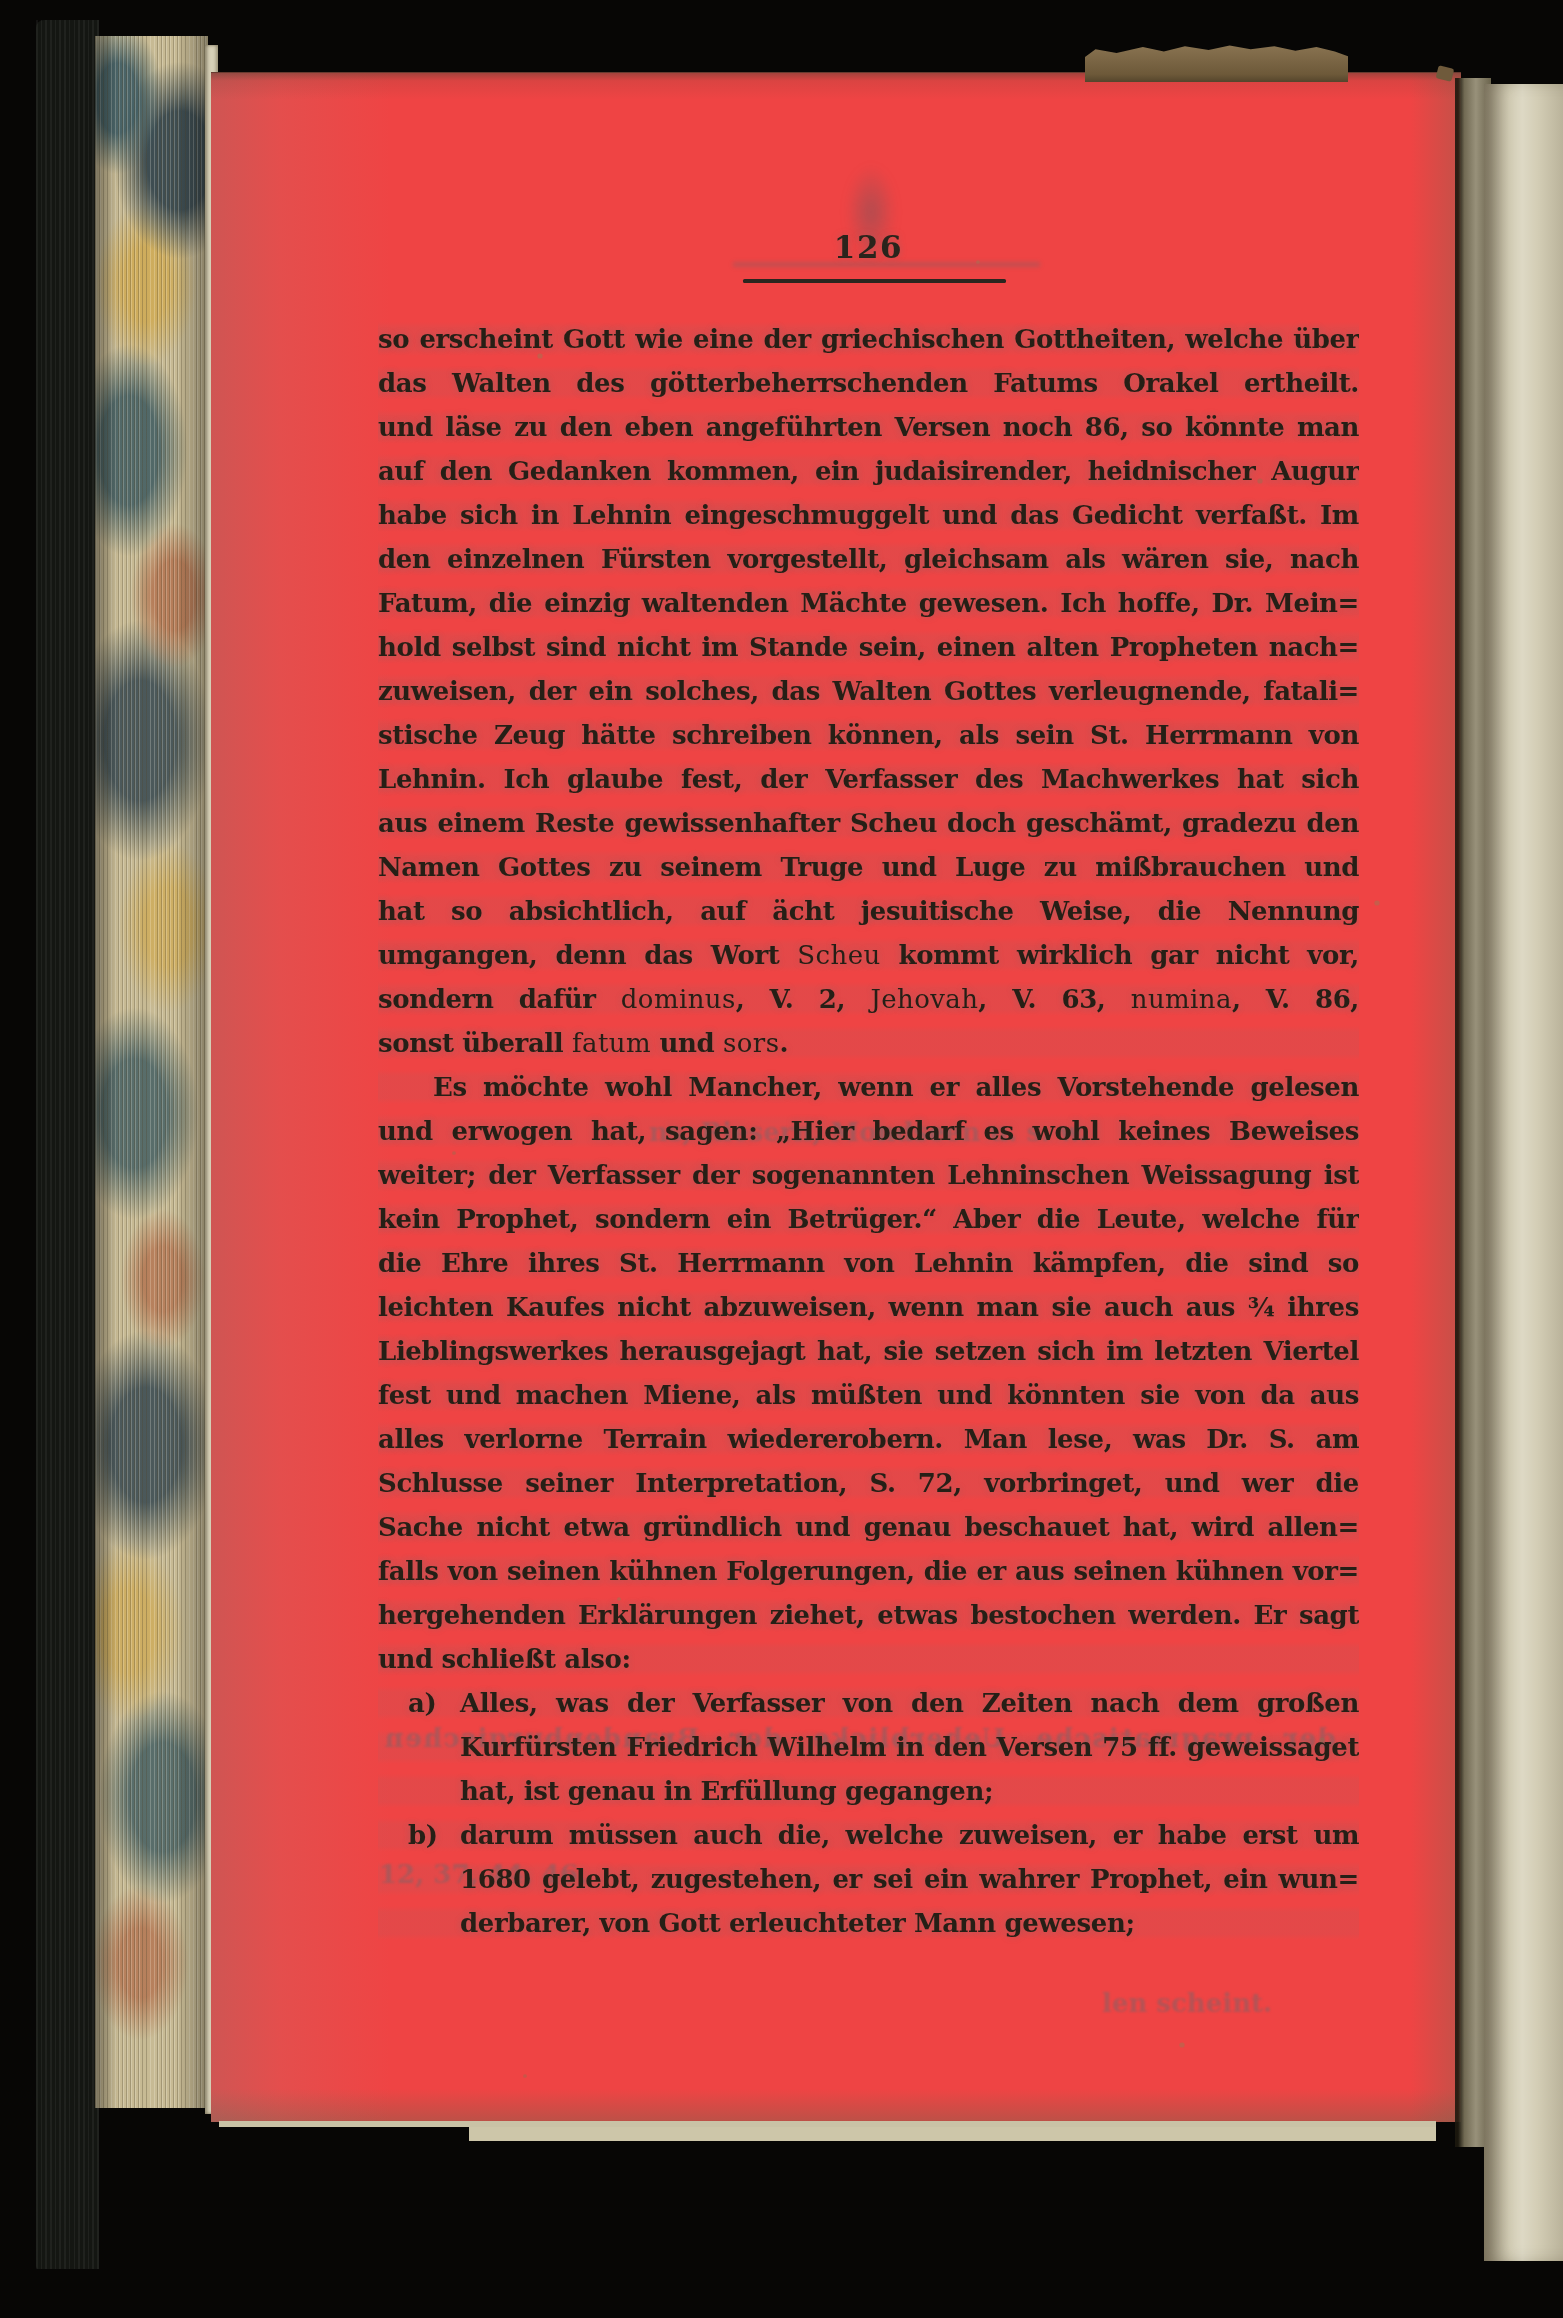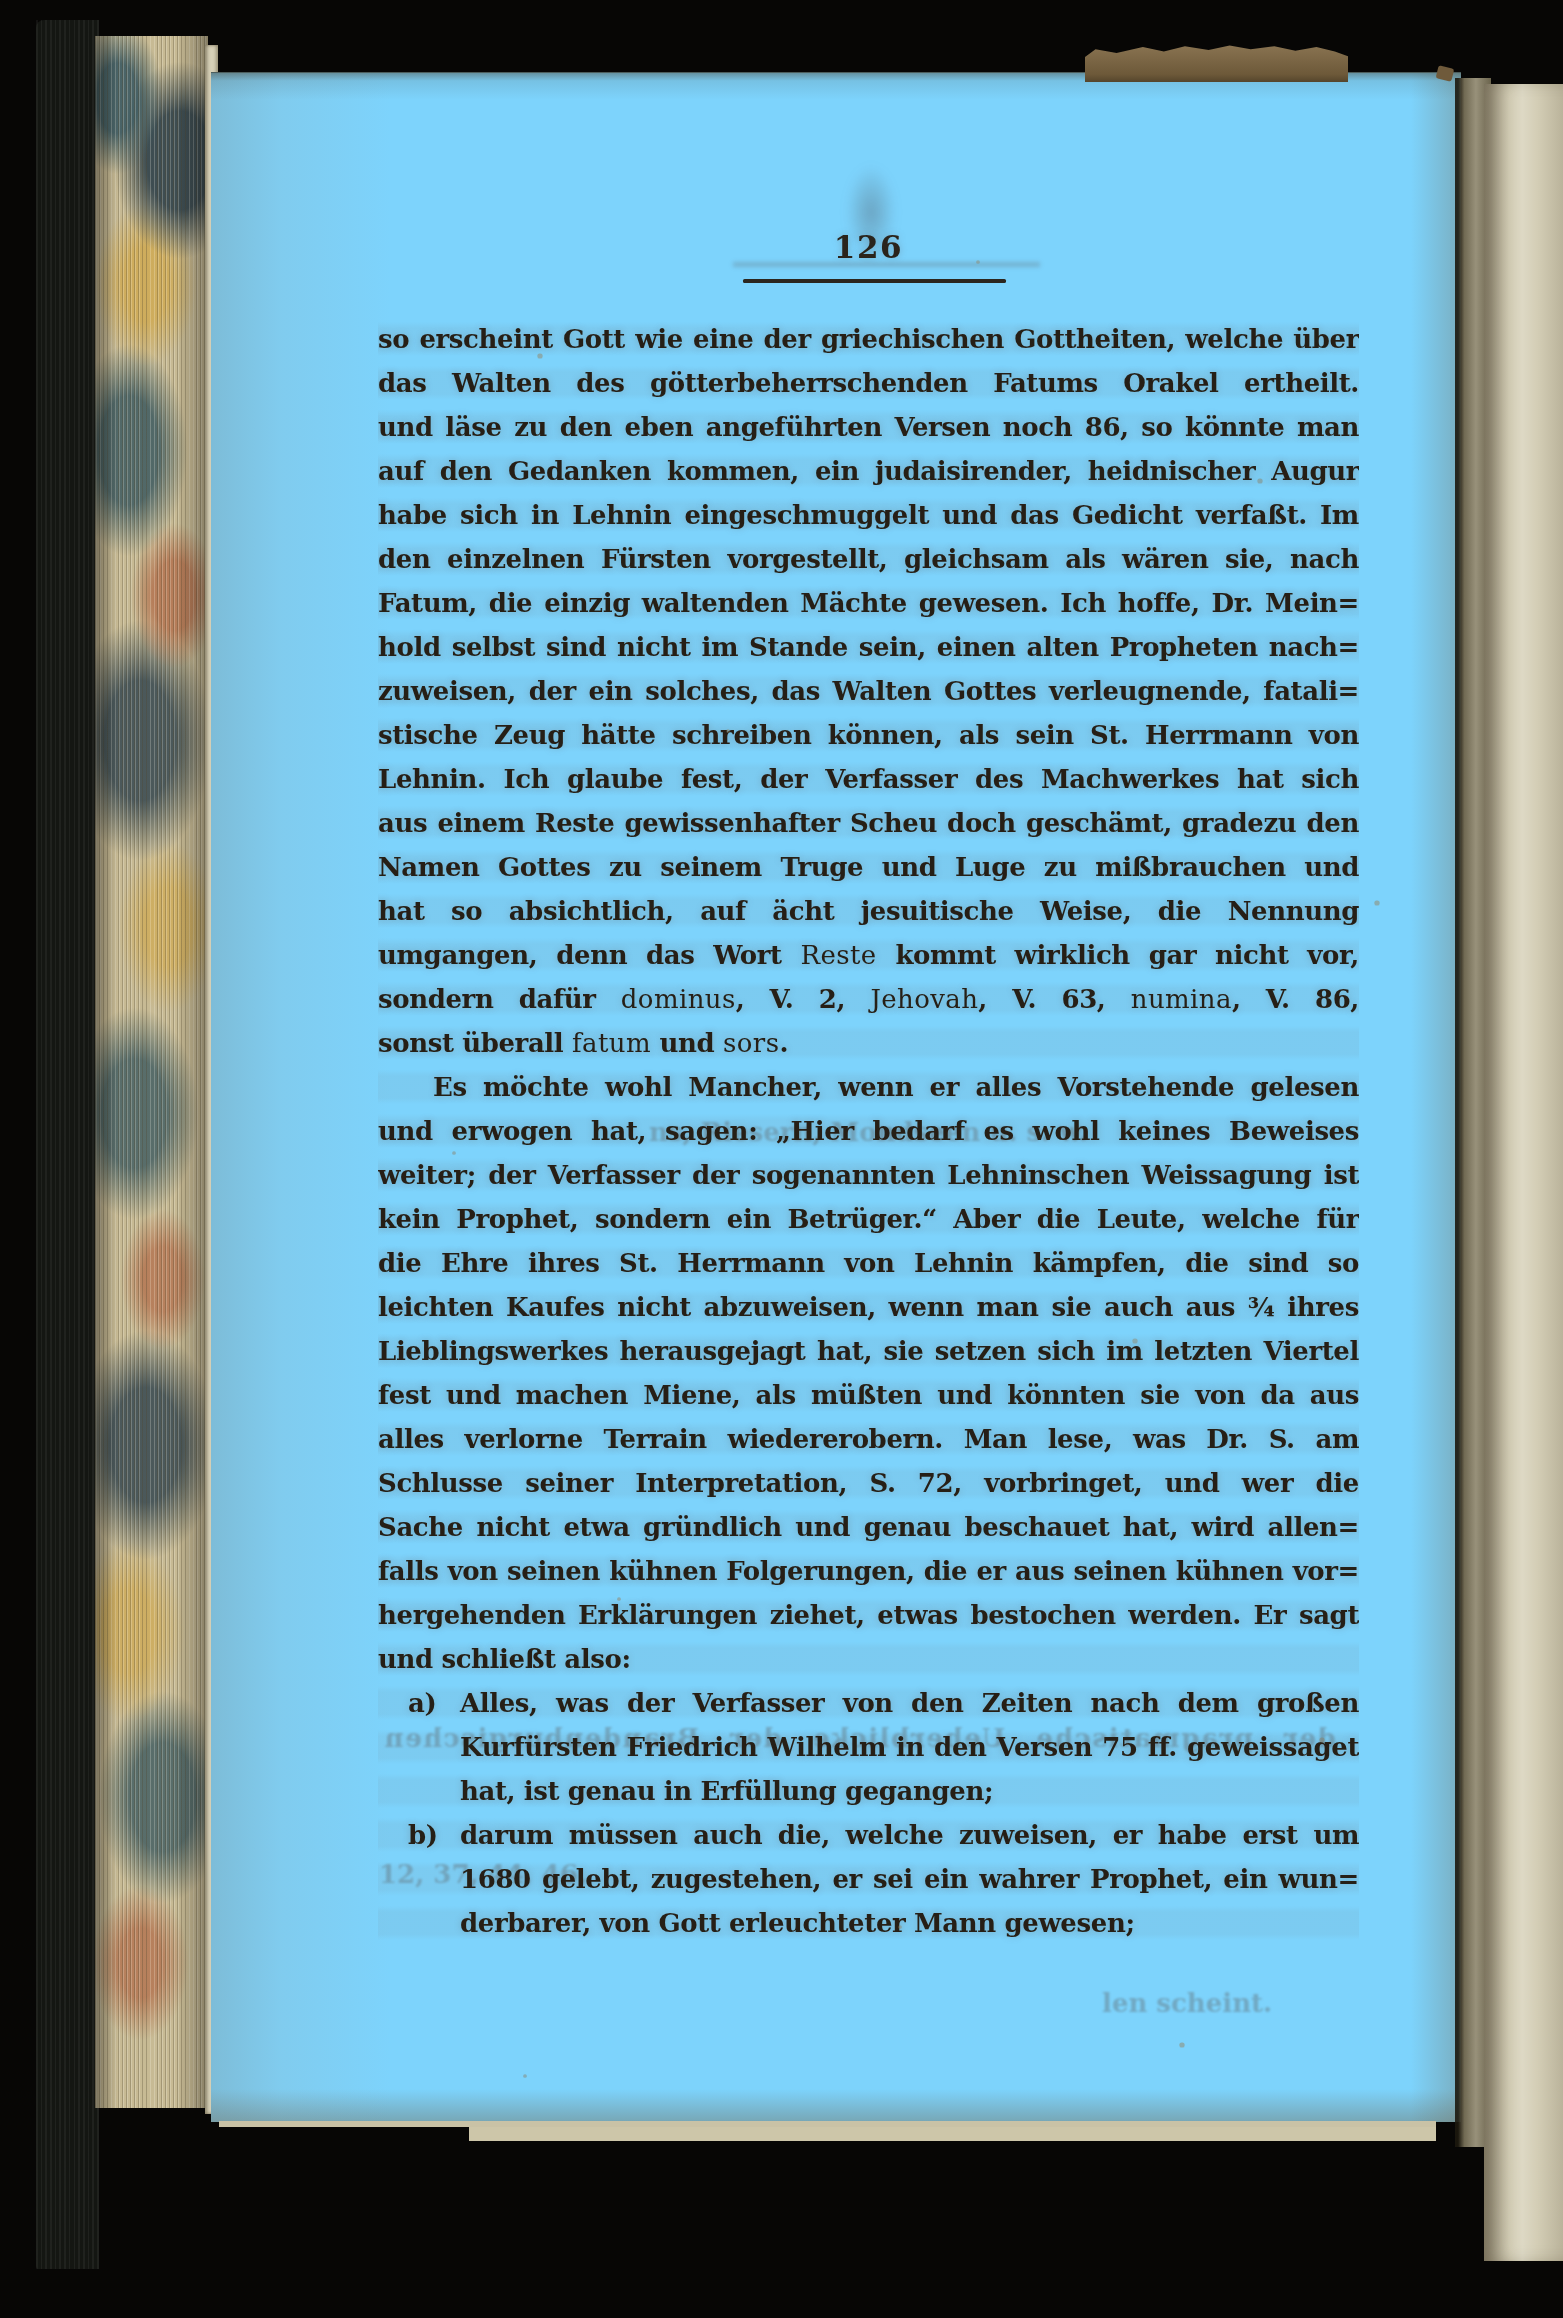--- a/index.html
+++ b/index.html
@@ -32,21 +32,21 @@
   #marble::after{content:"";position:absolute;inset:0;
     background:
       linear-gradient(90deg,rgba(0,0,0,.4),transparent 20%,transparent 72%,rgba(0,0,0,.33)),
       repeating-linear-gradient(90deg,rgba(80,70,45,.3) 0 0.8px,rgba(255,252,240,.22) 0.8px 1.6px,transparent 1.6px 3.9px);}
 
   
   #edge-strip{position:absolute;left:205px;top:45px;width:12.5px;height:2069px;background:#d7d1b8;
     box-shadow:inset 2.3px 0 3.1px rgba(80,70,45,.5), inset -2.3px 0 3.1px rgba(80,70,45,.4);}
 
   
-  #page{position:absolute;left:211px;top:72px;width:1250px;height:2049px;background:#7dd3fc;
+  #page{position:absolute;left:211px;top:72px;width:1250px;height:2049px;background:#ef4444;
     border-top:0.8px solid rgba(60,55,40,.75);}
   #page::before{content:"";position:absolute;inset:0;pointer-events:none;
     background:
       linear-gradient(180deg,rgba(70,65,50,.45) 0,rgba(70,65,50,.12) 7.8px,transparent 26.6px),
       linear-gradient(90deg,rgba(125,130,122,.28) 0,rgba(150,150,140,.12) 70px,transparent 180px),
       linear-gradient(270deg,rgba(115,105,80,.35) 0,transparent 50px),
       linear-gradient(0deg,rgba(110,100,75,.4) 0,transparent 33px);}
 
   
   .under-edge{position:absolute;background:#c9c2a6;}
@@ -134,21 +134,21 @@
         <div class="line"><span class="frak">habe sich in Lehnin eingeschmuggelt und das Gedicht verfaßt. Im</span></div>
         <div class="line"><span class="frak">den einzelnen Fürsten vorgestellt, gleichsam als wären sie, nach dem</span></div>
         <div class="line"><span class="frak">Fatum, die einzig waltenden Mächte gewesen. Ich hoffe, Dr. Mein=</span></div>
         <div class="line"><span class="frak">hold selbst sind nicht im Stande sein, einen alten Propheten nach=</span></div>
         <div class="line"><span class="frak">zuweisen, der ein solches, das Walten Gottes verleugnende, fatali=</span></div>
         <div class="line"><span class="frak">stische Zeug hätte schreiben können, als sein St. Herrmann von</span></div>
         <div class="line"><span class="frak">Lehnin. Ich glaube fest, der Verfasser des Machwerkes hat sich</span></div>
         <div class="line"><span class="frak">aus einem Reste gewissenhafter Scheu doch geschämt, gradezu den</span></div>
         <div class="line"><span class="frak">Namen Gottes zu seinem Truge und Luge zu mißbrauchen und</span></div>
         <div class="line"><span class="frak">hat so absichtlich, auf ächt jesuitische Weise, die Nennung desselben</span></div>
-        <div class="line"><span class="frak">umgangen, denn das Wort </span><span class="latin">Reste</span><span class="frak"> kommt wirklich gar nicht vor,</span></div>
+        <div class="line"><span class="frak">umgangen, denn das Wort </span><span class="latin">Scheu</span><span class="frak"> kommt wirklich gar nicht vor,</span></div>
         <div class="line"><span class="frak">sondern dafür </span><span class="latin">dominus</span><span class="frak">, V. 2, </span><span class="latin">Jehovah</span><span class="frak">, V. 63, </span><span class="latin">numina</span><span class="frak">, V. 86,</span></div>
         <div class="line short"><span class="frak">sonst überall </span><span class="latin">fatum</span><span class="frak"> und </span><span class="latin">sors</span><span class="frak">.</span></div>
         <div class="line indent"><span class="frak">Es möchte wohl Mancher, wenn er alles Vorstehende gelesen</span></div>
         <div class="line"><span class="frak">und erwogen hat, sagen: „Hier bedarf es wohl keines Beweises</span></div>
         <div class="line"><span class="frak">weiter; der Verfasser der sogenannten Lehninschen Weissagung ist</span></div>
         <div class="line"><span class="frak">kein Prophet, sondern ein Betrüger.“ Aber die Leute, welche für</span></div>
         <div class="line"><span class="frak">die Ehre ihres St. Herrmann von Lehnin kämpfen, die sind so</span></div>
         <div class="line"><span class="frak">leichten Kaufes nicht abzuweisen, wenn man sie auch aus ¾ ihres</span></div>
         <div class="line"><span class="frak">Lieblingswerkes herausgejagt hat, sie setzen sich im letzten Viertel</span></div>
         <div class="line"><span class="frak">fest und machen Miene, als müßten und könnten sie von da aus</span></div>

